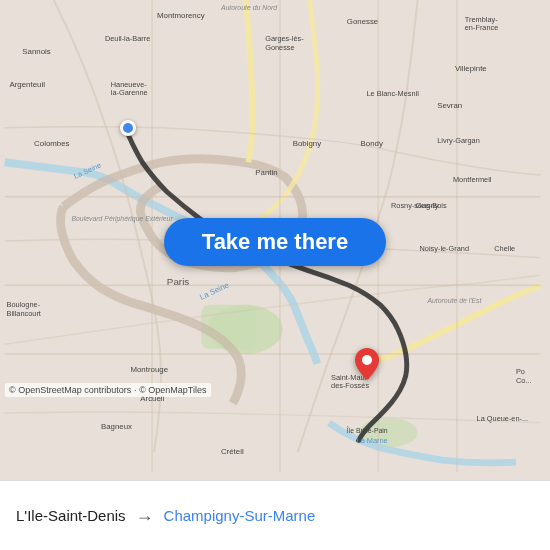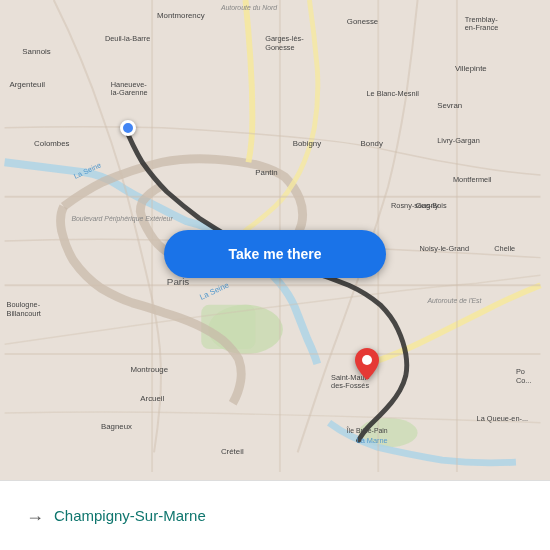--- a/index.html
+++ b/index.html
@@ -24,29 +24,29 @@
     .map-svg {
       position: absolute;
       top: 0; left: 0;
       width: 100%;
       height: 100%;
     }
 
     
     .action-button {
       position: absolute;
-      top: 230px;
+      top: 218px;
       left: 164px;
       width: 222px;
       height: 48px;
       background: #1a73e8;
       color: white;
       border: none;
       border-radius: 24px;
-      font-size: 14px;
+      font-size: 22px;
       font-weight: 600;
       cursor: pointer;
       display: flex;
       align-items: center;
       justify-content: center;
       box-shadow: 0 2px 8px rgba(0,0,0,0.35);
       z-index: 10;
     }
 
     
@@ -73,21 +73,21 @@
 
     .route-arrow {
       font-size: 18px;
       color: #555;
       margin: 0 10px;
     }
 
     .route-to {
       font-size: 15px;
       font-weight: 500;
-      color: #0f766e;
+      color: #3b82f6;
     }
 
     .moovit-logo {
       display: flex;
       align-items: center;
       gap: 4px;
     }
 
     .moovit-logo-circle {
       width: 28px;
@@ -245,20 +245,24 @@
 
   <div class="dest-marker">
     <svg width="24" height="32" viewBox="0 0 24 32">
       <path d="M12 0C5.373 0 0 5.373 0 12c0 9 12 20 12 20s12-11 12-20C24 5.373 18.627 0 12 0z" fill="#e53935"></path>
       <circle cx="12" cy="12" r="5" fill="white"></circle>
     </svg>
   </div>
 
   <button class="action-button">Take me there</button>
 
+  <div class="attribution">
+    <span>© OpenStreetMap contributors · © OpenMapTiles</span>
+  </div>
 </div>
 
 <div class="bottom-bar">
   <div style="display:flex; align-items:center; flex:1; min-width:0;">
+    <span class="route-from">L'Ile-Saint-Denis</span>
     <span class="route-arrow">→</span>
     <span class="route-to">Champigny-Sur-Marne</span>
   </div>
 </div>
 
 </body></html>

